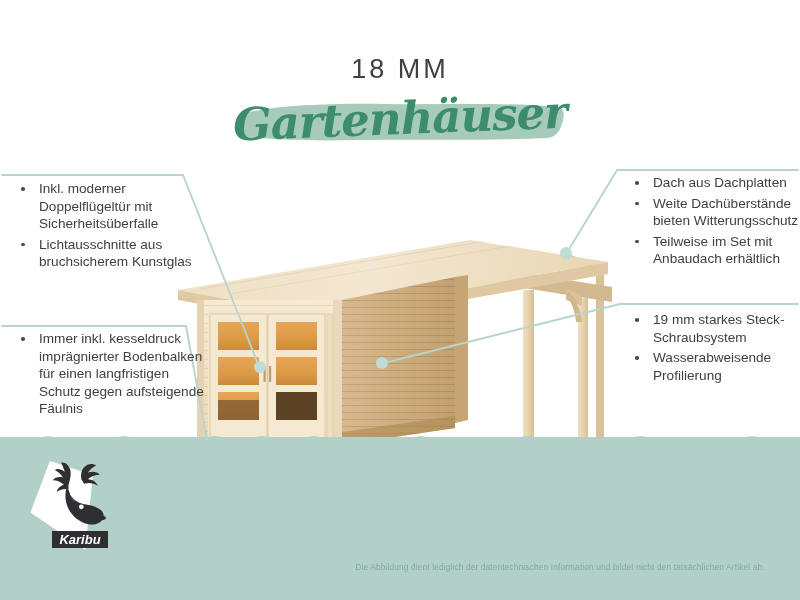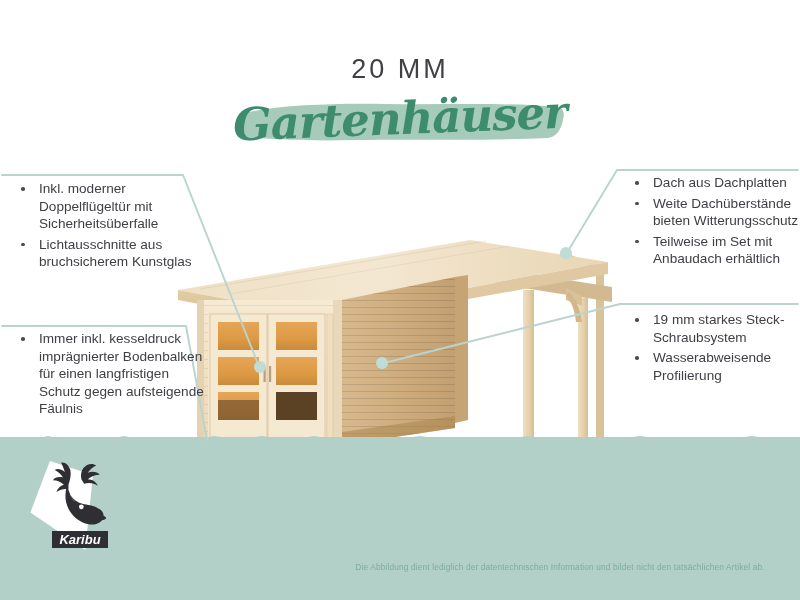--- a/index.html
+++ b/index.html
@@ -186,21 +186,21 @@
 
       <path d="M798,304 L620,304 L384,363"></path>
     </g>
     <g fill="#bfdcd7">
       <circle cx="260" cy="367" r="6"></circle>
       <circle cx="566" cy="253" r="6"></circle>
       <circle cx="382" cy="363" r="6"></circle>
     </g>
   </svg>
 
-  <div class="headline">20 MM</div>
+  <div class="headline">18 MM</div>
 
   <svg class="brush" viewBox="0 0 330 42" preserveAspectRatio="none">
     <path d="M4,14 C40,5 96,3 150,4 C206,5 268,2 322,7 C327,8 329,12 327,20 C325,30 320,37 312,38 C250,41 180,39 120,40 C80,41 40,40 12,37 C3,36 1,30 2,23 Z" fill="#9ec7b4" opacity=".92"></path>
   </svg>
 
   <div class="script">Gartenhäuser</div>
 
   <div class="list" id="list-bl">
     <ul>
       <li>Immer inkl. kesseldruck imprägnierter Bodenbalken für einen langfristigen Schutz gegen aufsteigende Fäulnis</li>

